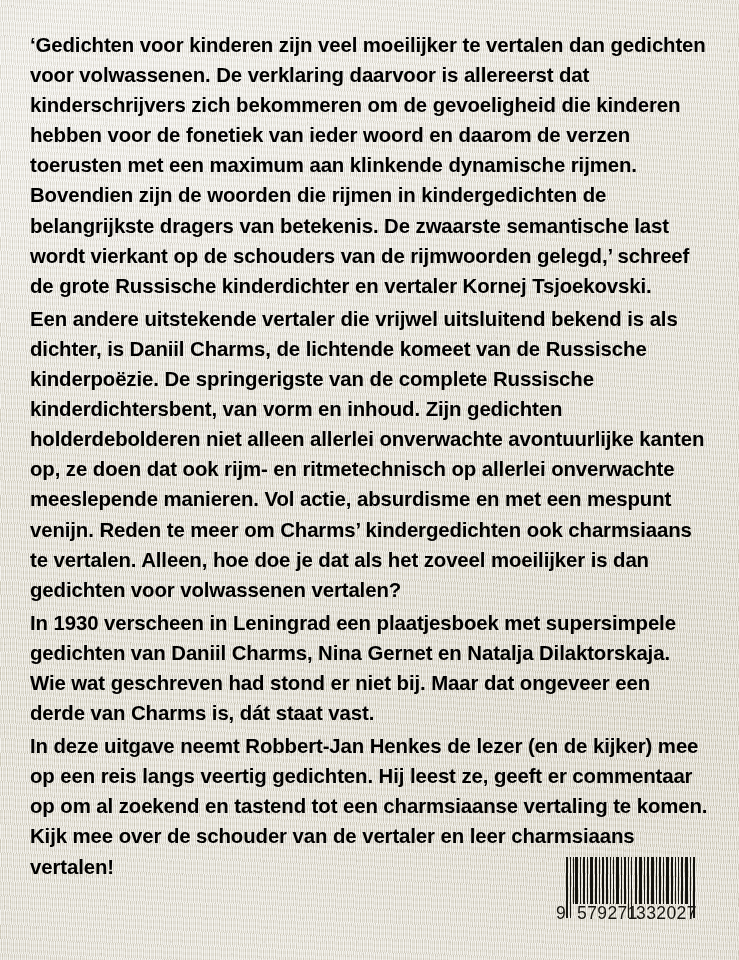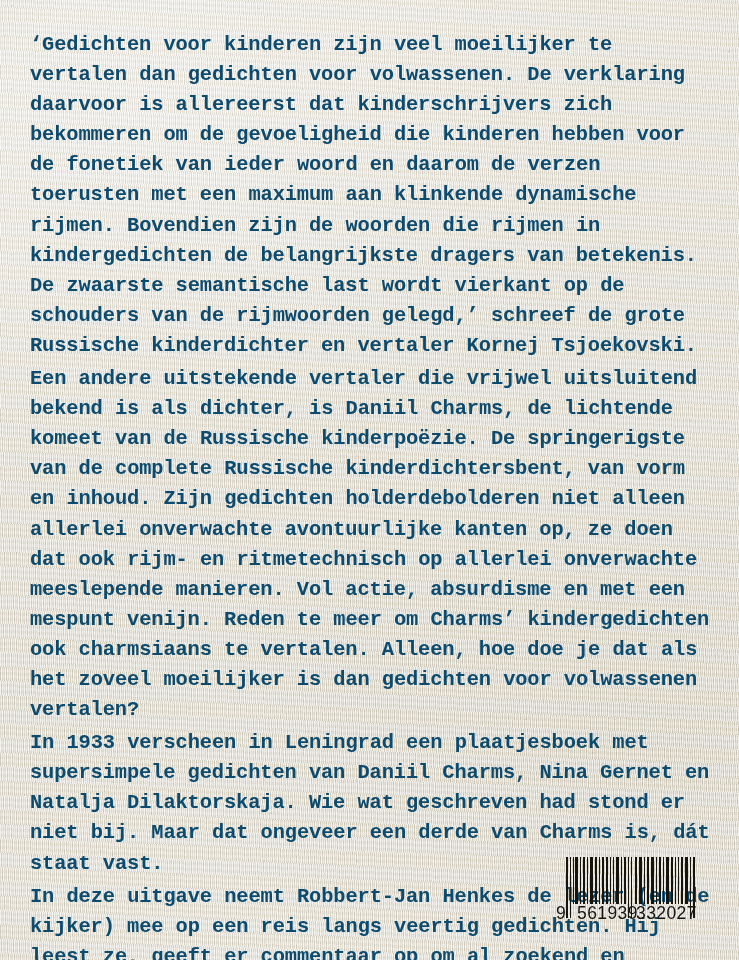--- a/index.html
+++ b/index.html
@@ -81,25 +81,24 @@
     position: absolute;
     left: 30px;
     top: 30px;
     width: 680px;
   }
 
   .para {
     font-size: 20.4px;
     line-height: 30.1px;
     font-weight: 700;
-    color: #0c4a6e;
+    color: #000000;
     letter-spacing: -0.12px;
     word-spacing: 0.1px;
     text-rendering: optimizeLegibility;
-    font-family: Liberation Mono, monospace;
     -webkit-font-smoothing: antialiased;
   }
   .para + .para { margin-top: 3px; }
 
   
   #barcode-block {
     position: absolute;
     left: 556px;
     top: 857px;
     width: 140px;
@@ -140,21 +139,21 @@
 </head>
 <body>
 
 <div id="paper-texture"></div>
 <div id="paper-speckle"></div>
 <div id="paper-vignette"></div>
 
 <div id="blurb">
   <p class="para">‘Gedichten voor kinderen zijn veel moeilijker te vertalen dan gedichten voor volwassenen. De verklaring daarvoor is allereerst dat kinderschrijvers zich bekommeren om de gevoeligheid die kinderen hebben voor de fonetiek van ieder woord en daarom de verzen toerusten met een maximum aan klinkende dynamische rijmen. Bovendien zijn de woorden die rijmen in kindergedichten de belangrijkste dragers van betekenis. De zwaarste semantische last wordt vierkant op de schouders van de rijmwoorden gelegd,’ schreef de grote Russische kinderdichter en vertaler Kornej Tsjoekovski.</p>
   <p class="para">Een andere uitstekende vertaler die vrijwel uitsluitend bekend is als dichter, is Daniil Charms, de lichtende komeet van de Russische kinderpoëzie. De springerigste van de complete Russische kinderdichtersbent, van vorm en inhoud. Zijn gedichten holderdebolderen niet alleen allerlei onverwachte avontuurlijke kanten op, ze doen dat ook rijm- en ritmetechnisch op allerlei onverwachte meeslepende manieren. Vol actie, absurdisme en met een mespunt venijn. Reden te meer om Charms’ kindergedichten ook charmsiaans te vertalen. Alleen, hoe doe je dat als het zoveel moeilijker is dan gedichten voor volwassenen vertalen?</p>
-  <p class="para">In 1933 verscheen in Leningrad een plaatjesboek met supersimpele gedichten van Daniil Charms, Nina Gernet en Natalja Dilaktorskaja. Wie wat geschreven had stond er niet bij. Maar dat ongeveer een derde van Charms is, dát staat vast.</p>
+  <p class="para">In 1930 verscheen in Leningrad een plaatjesboek met supersimpele gedichten van Daniil Charms, Nina Gernet en Natalja Dilaktorskaja. Wie wat geschreven had stond er niet bij. Maar dat ongeveer een derde van Charms is, dát staat vast.</p>
   <p class="para">In deze uitgave neemt Robbert-Jan Henkes de lezer (en de kijker) mee op een reis langs veertig gedichten. Hij leest ze, geeft er commentaar op om al zoekend en tastend tot een charmsiaanse vertaling te komen. Kijk mee over de schouder van de vertaler en leer charmsiaans vertalen!</p>
 </div>
 
 <div id="barcode-block">
   <div id="barcode-bars">
       <div class="bar guard" style="left: 0px; width: 2px;"></div>
       <div class="bar guard" style="left: 4px; width: 1px;"></div>
       <div class="bar norm" style="left: 7px; width: 1px;"></div>
       <div class="bar norm" style="left: 9px; width: 3px;"></div>
       <div class="bar norm" style="left: 14px; width: 1px;"></div>
@@ -184,16 +183,16 @@
       <div class="bar norm" style="left: 105px; width: 2px;"></div>
       <div class="bar norm" style="left: 109px; width: 1px;"></div>
       <div class="bar norm" style="left: 112px; width: 1px;"></div>
       <div class="bar norm" style="left: 115px; width: 2px;"></div>
       <div class="bar norm" style="left: 119px; width: 3px;"></div>
       <div class="bar guard" style="left: 124px; width: 1px;"></div>
       <div class="bar guard" style="left: 127px; width: 2px;"></div>
     </div>
   <div id="barcode-digits">
     <span id="bc-prefix">9</span>
-    <span id="bc-left">561939</span>
+    <span id="bc-left">579271</span>
     <span id="bc-right">332027</span>
   </div>
 </div>
 
 </body></html>

